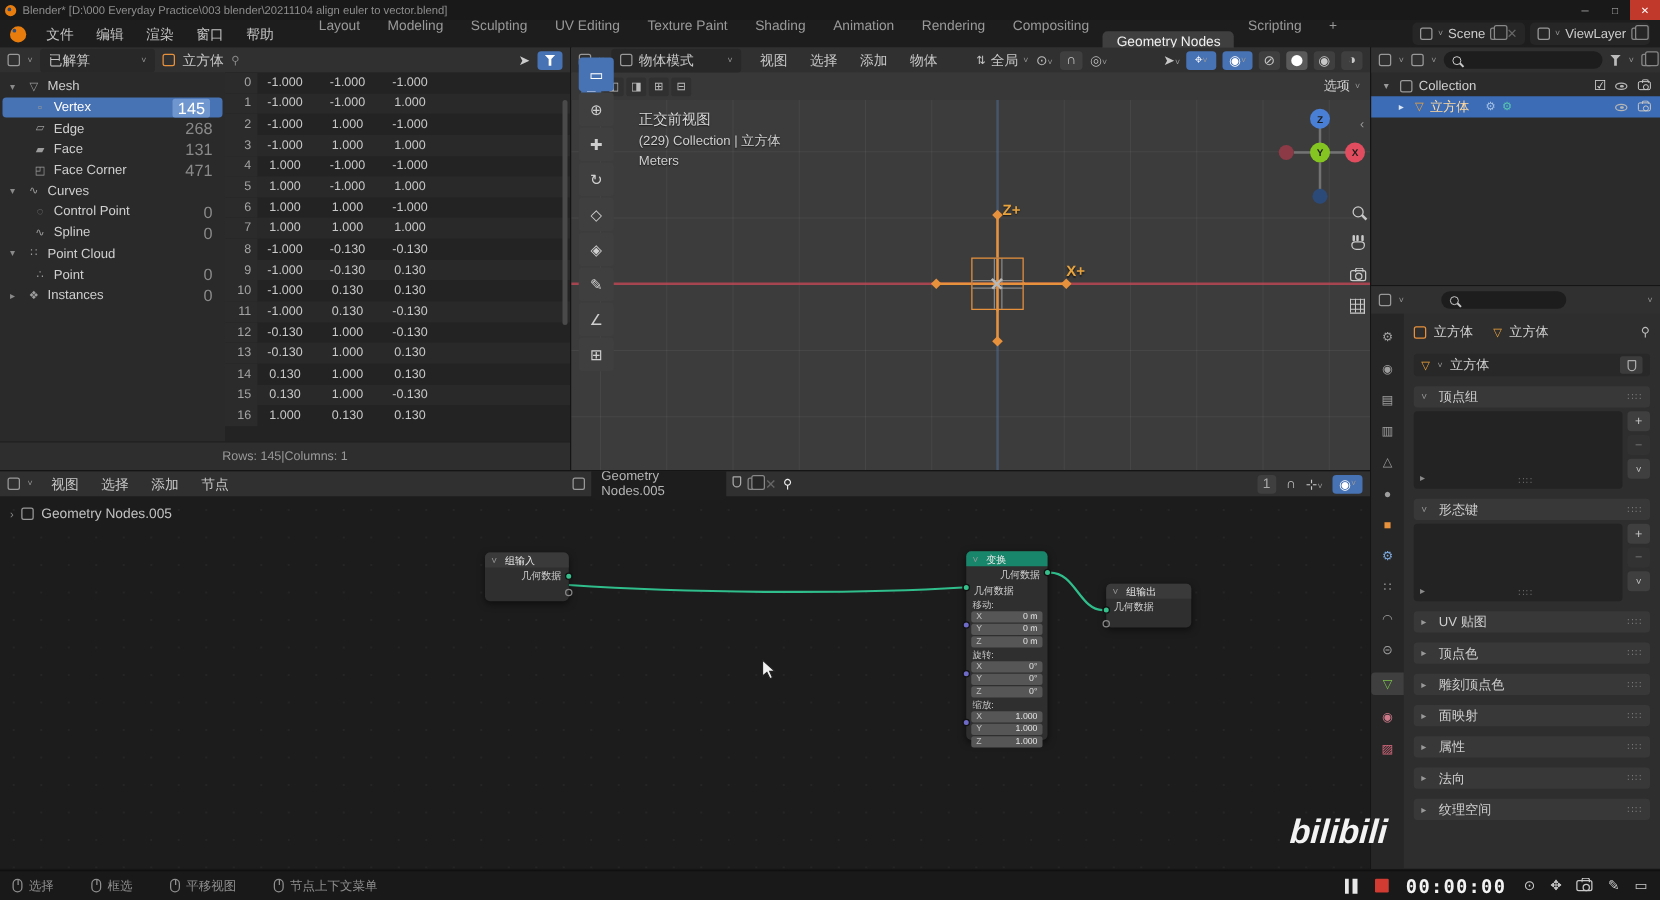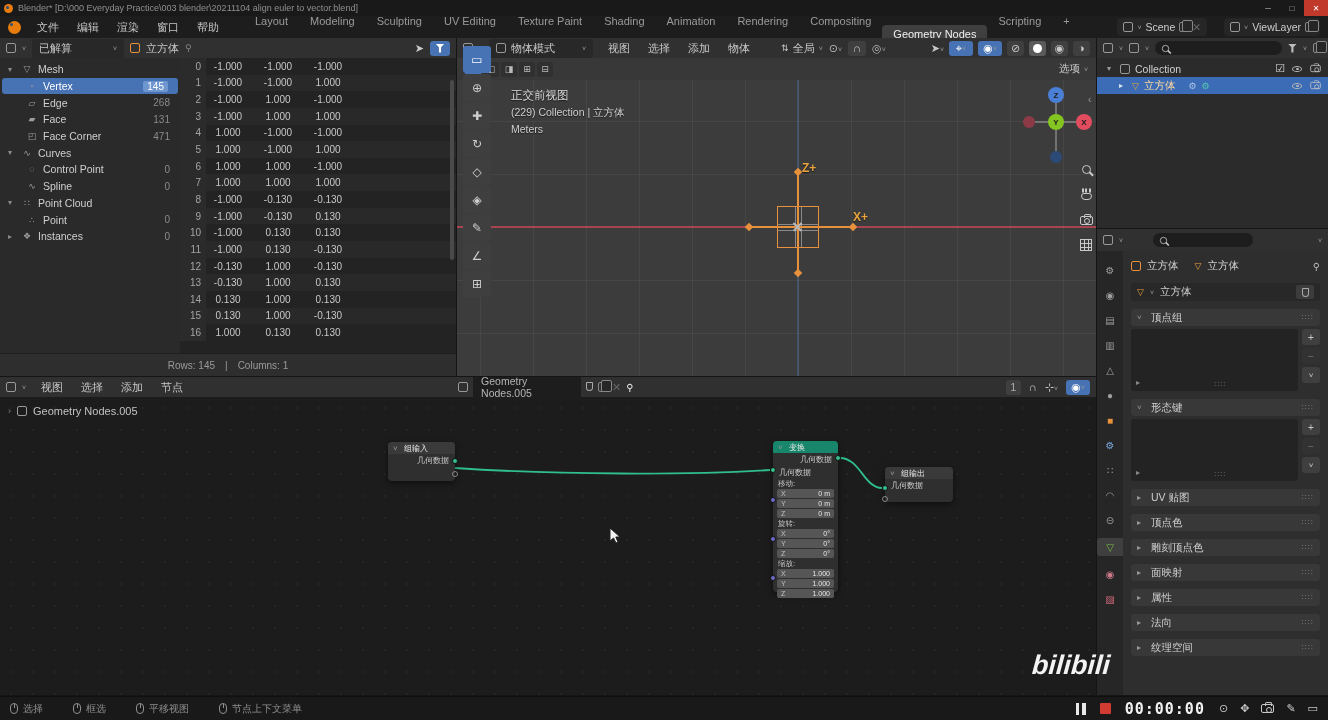--- a/index.html
+++ b/index.html
@@ -30,34 +30,34 @@
   .pill{background:#282828;border-radius:3px;padding:2px 7px;display:flex;align-items:center;gap:5px;}
   .btnish{background:#3f3f3f;border-radius:3px;display:flex;align-items:center;justify-content:center;}
   
   #spreadsheet{left:0;top:38px;width:456px;height:338px;background:#282828;}
   #sp-header{position:absolute;left:0;top:0;width:456px;height:20px;}
   #sp-funnel{width:20px;height:15px;background:#4772b3;border-radius:3px;display:flex;align-items:center;justify-content:center;}
   .funnel{width:9px;height:9px;background:#fff;clip-path:polygon(0 0,100% 0,62% 42%,62% 100%,38% 100%,38% 42%);}
   #sp-tree{position:absolute;left:0;top:20px;width:180px;height:295px;background:#2a2a2a;font-size:10.5px;color:#cfcfcf;padding-top:3px;overflow:hidden;}
   .tgroup,.titem{height:16.7px;display:flex;align-items:center;gap:5px;padding:0 10px 0 8px;}
   .titem{padding-left:26px;}
-  .tcount{margin-left:auto;color:#8a8a8a;font-size:10px;}
+  .tcount{margin-left:auto;color:#8a8a8a;font-size:13px;}
   .titem.sel{background:#4772b3;border-radius:3px;color:#fff;margin:0 2px;padding-left:24px;}
   .titem.sel .tcount{background:#6f96cf;color:#fff;border-radius:2px;padding:0 4px;}
   .tico{width:12px;text-align:center;color:#9d9d9d;font-size:9px;}
   .twist{color:#8a8a8a;font-size:8px;width:8px;}
   #sp-table{position:absolute;left:180px;top:20px;width:276px;height:295px;background:#232323;overflow:hidden;}
   #sp-colhdr{height:18px;background:#2e2e2e;display:flex;align-items:center;border-bottom:1px solid #1e1e1e;}
   #sp-colhdr span{width:150px;text-align:center;margin-left:26px;font-size:10px;color:#bdbdbd;}
   .trow{height:16.65px;display:flex;align-items:center;font-size:10px;color:#c8c8c8;}
   .trow.odd{background:#292929;}
   .tidx{width:26px;text-align:right;padding-right:5px;color:#a5a5a5;background:#2b2b2b;height:100%;display:flex;align-items:center;justify-content:flex-end;}
   .tval{width:50px;text-align:center;padding-right:6px;}
   #sp-scroll{position:absolute;right:2px;top:22px;width:4px;height:180px;background:#4a4a4a;border-radius:2px;}
-  #sp-footer{position:absolute;left:0;top:315px;width:456px;height:23px;background:#2e2e2e;display:flex;align-items:center;justify-content:center;gap:10px;font-size:10px;color:#9a9a9a;border-top:1px solid #1f1f1f;}
+  #sp-footer{position:absolute;left:0;top:315px;width:456px;height:23px;background:#2e2e2e;display:flex;align-items:center;justify-content:center;font-size:10px;color:#9a9a9a;border-top:1px solid #1f1f1f;}
   
   #viewport{left:457px;top:38px;width:639px;height:338px;background:#3c3c3c;overflow:hidden;}
   #vp-header{position:absolute;left:0;top:0;width:639px;height:20px;z-index:5;}
   .hl{background:#4772b3!important;color:#fff;}
   #vp-toolsettings{position:absolute;left:0;top:20px;width:639px;height:22px;background:#383838;display:flex;align-items:center;padding:0 8px;gap:3px;z-index:4;}
   .selmode{width:16px;height:15px;border-radius:2px;display:flex;align-items:center;justify-content:center;font-size:9px;color:#bbb;background:#303030;}
   .selmode.active{background:#4772b3;color:#fff;}
   #vp-options{margin-left:auto;font-size:10.5px;color:#ccc;display:flex;gap:4px;align-items:center;}
   #vp-canvas{position:absolute;left:0;top:42px;width:639px;height:296px;
     background-image:linear-gradient(to right,rgba(255,255,255,.05) 1px,transparent 1px),
@@ -183,21 +183,21 @@
       <span class="wtab">UV Editing</span>
       <span class="wtab">Texture Paint</span>
       <span class="wtab">Shading</span>
       <span class="wtab">Animation</span>
       <span class="wtab">Rendering</span>
       <span class="wtab">Compositing</span>
       <span class="wtab active">Geometry Nodes</span>
       <span class="wtab">Scripting</span>
       <span class="wtab">+</span>
     </span>
-  <span style="margin-left:auto;display:flex;gap:17px;align-items:center">
+  <span style="margin-left:auto;display:flex;gap:4px;align-items:center">
     <span class="idwidget">
       <span class="icon-sq"></span>
         <span class="tinyv">˅</span>
       <span>Scene</span>
       <span class="copy-ic"></span>
       <span style="color:#666">✕</span>
     </span>
     <span class="idwidget">
       <span class="icon-sq"></span>
         <span class="tinyv">˅</span>

